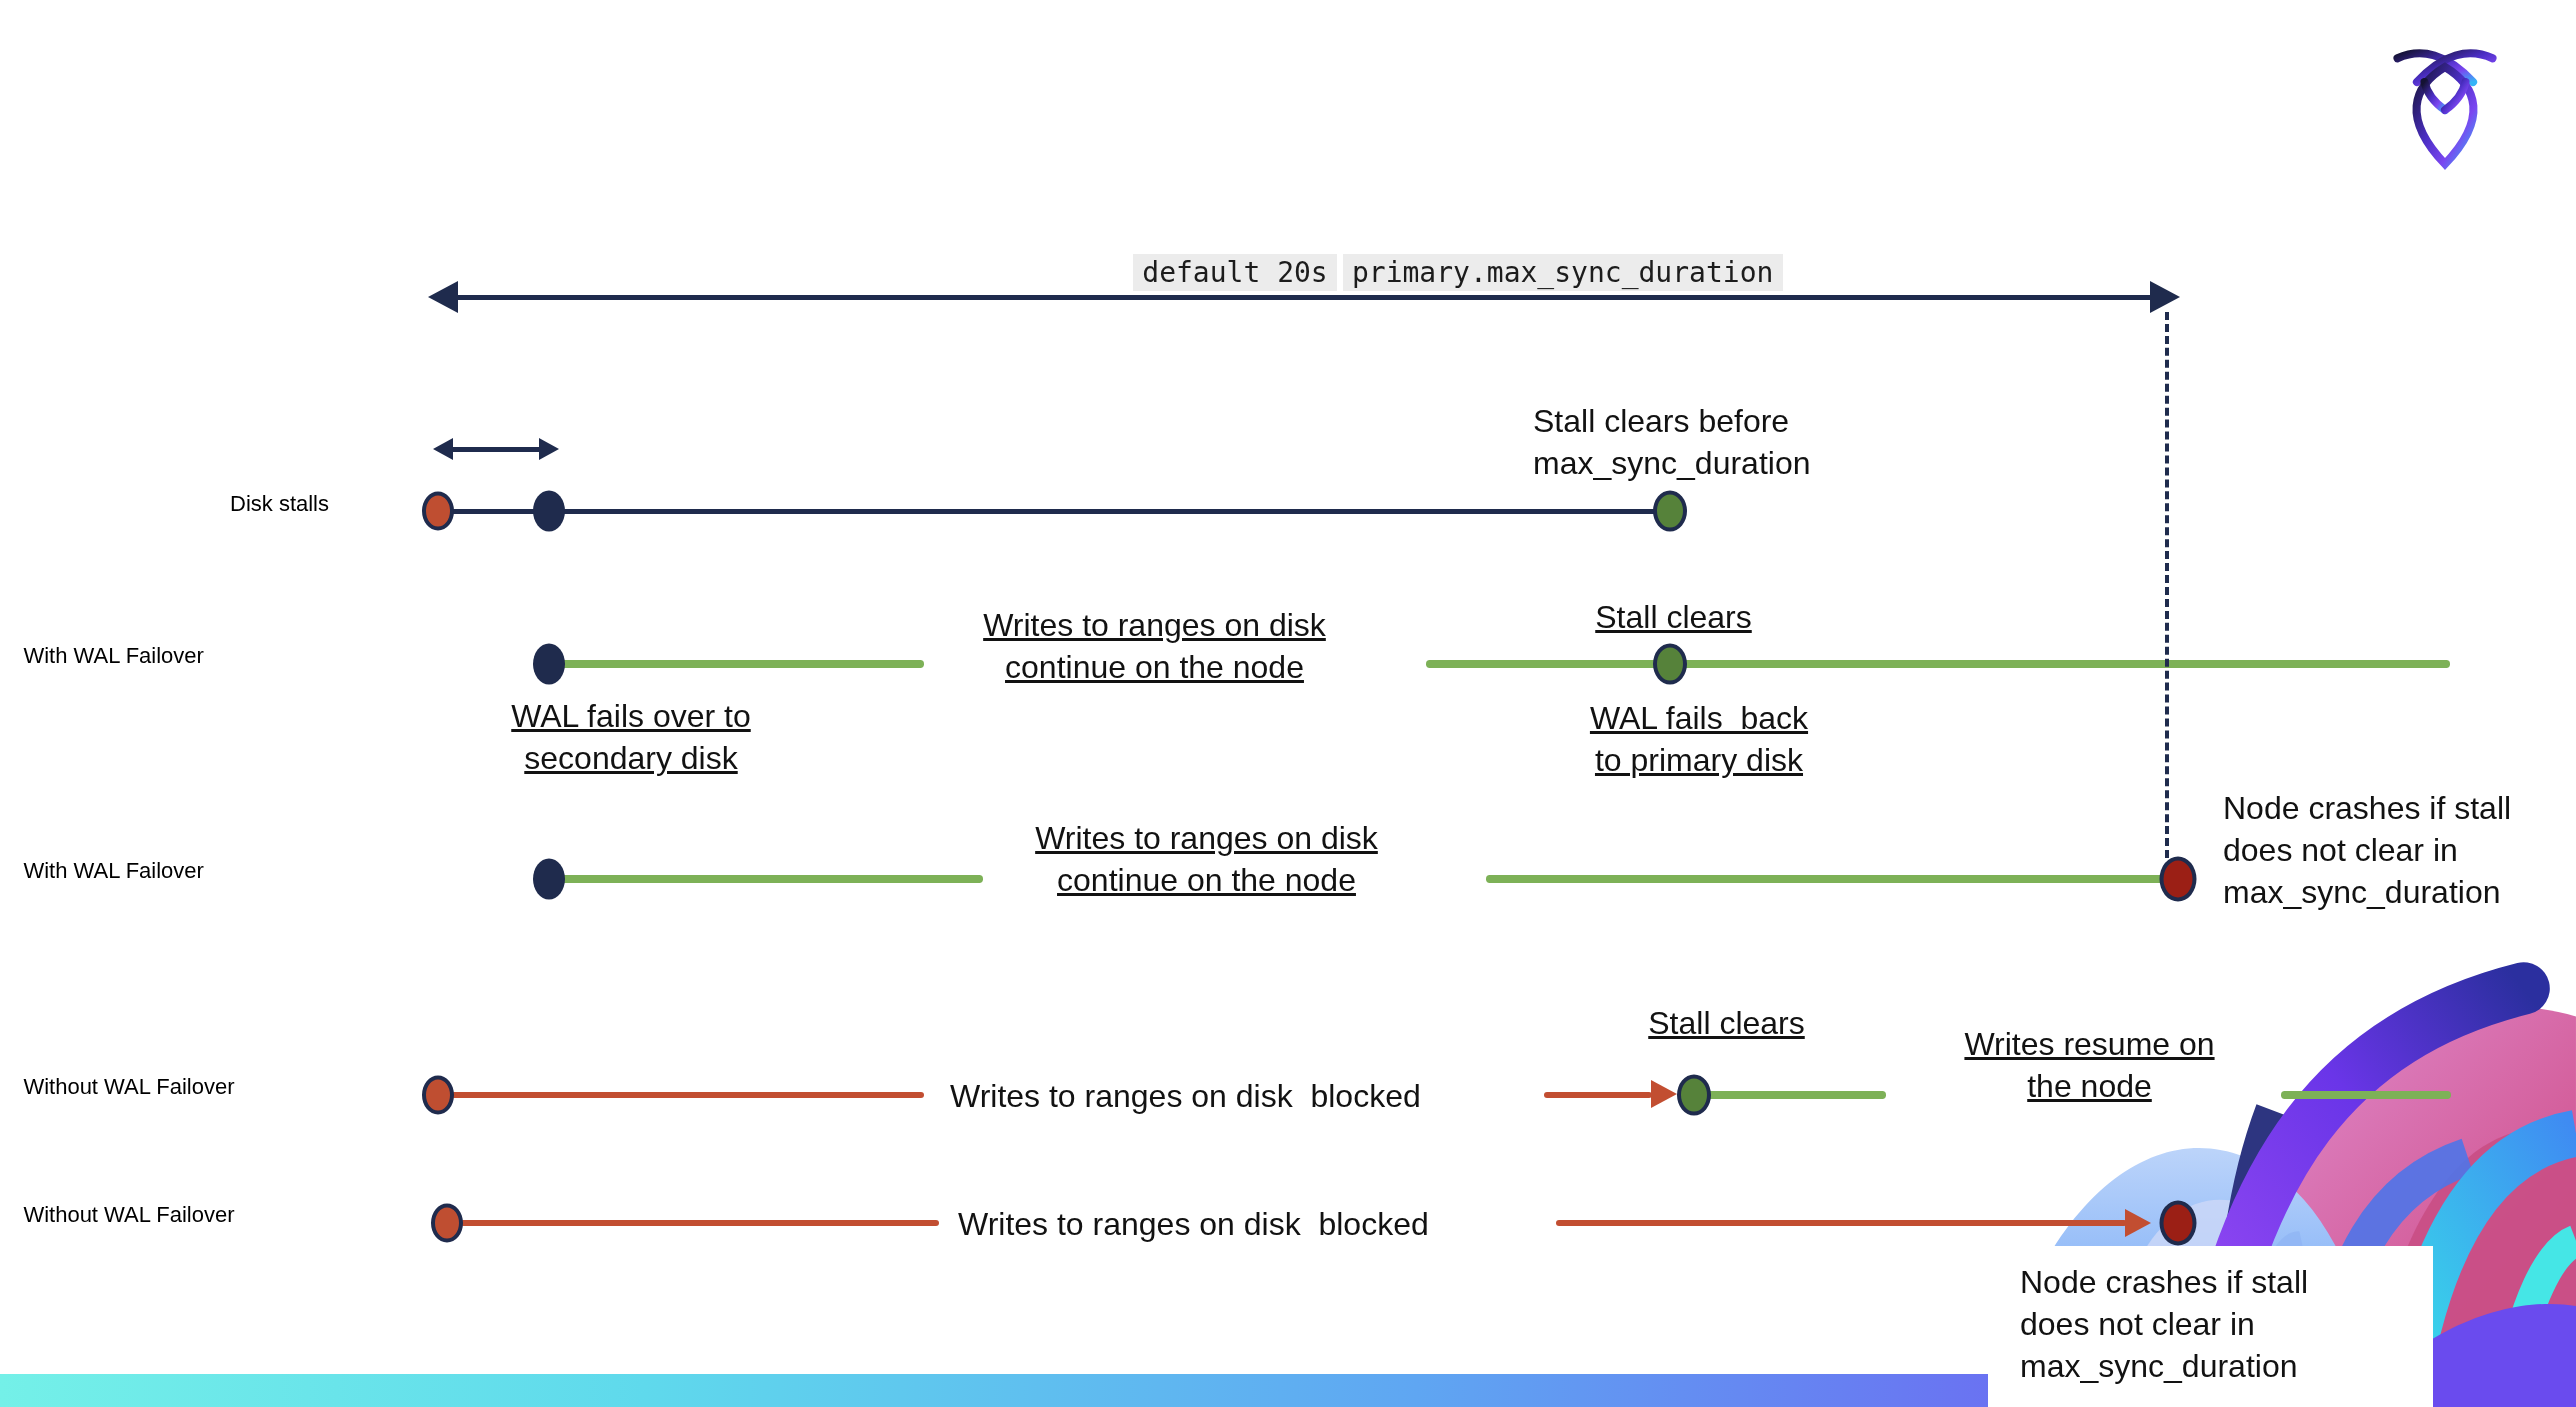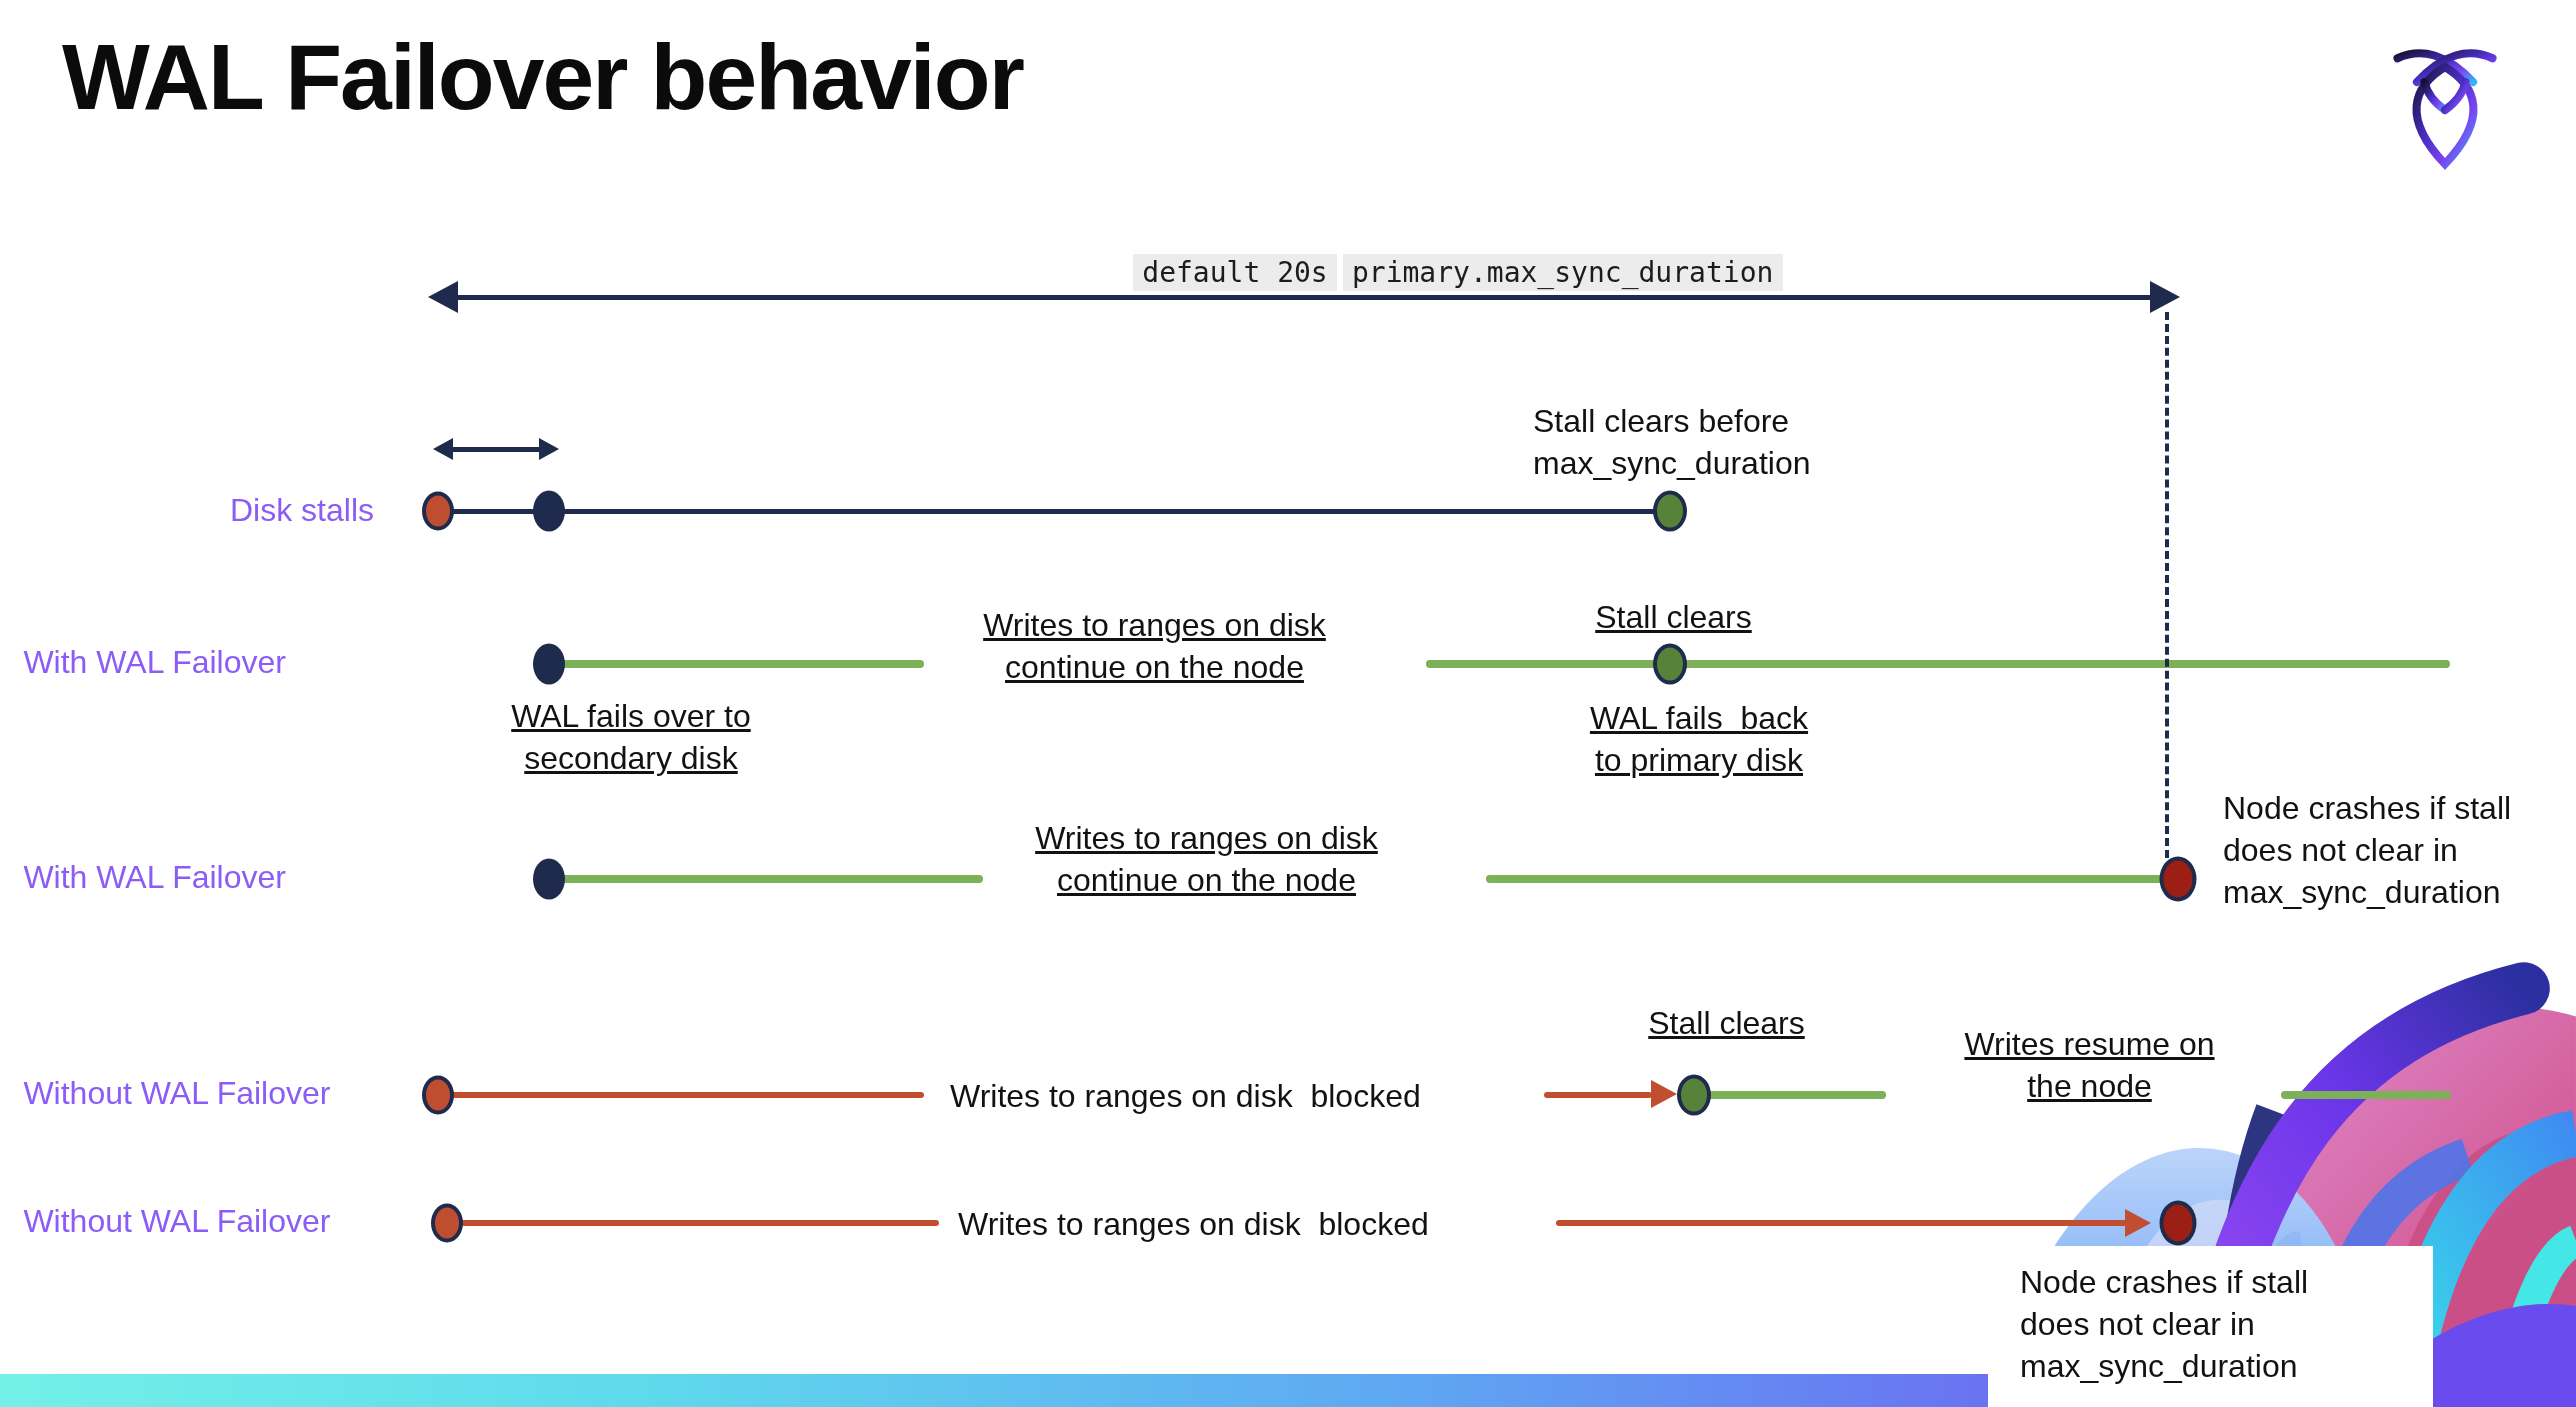--- a/index.html
+++ b/index.html
@@ -26,42 +26,41 @@
   .dashed-vline { position:absolute; width:0; border-left:4.7px dashed #1f2b4d; z-index:3; }
   .dot {
     position:absolute; transform:translate(-50%,-50%); border-radius:50%;
     box-sizing:border-box; z-index:3;
   }
   .dot-red     { width:32px; height:39px; background:#bf4e31; border:4.7px solid #1f2b4d; }
   .dot-navy    { width:32px; height:41px; background:#1f2b4d; }
   .dot-green   { width:34px; height:41px; background:#56823a; border:4.7px solid #1f2b4d; }
   .dot-darkred { width:37px; height:45px; background:#9b1f15; border:4.7px solid #1f2b4d; }
   
-  .row-label { position:absolute; font-size:32px; line-height:1.3; color:#8b5cf6; z-index:4; }
+  .row-label { position:absolute; font-size:22px; line-height:1.3; color:#000000; z-index:4; }
   .ann { position:absolute; font-size:32px; line-height:1.32; color:#121212; white-space:pre-wrap; z-index:4; }
   .center { text-align:center;text-decoration:underline; }
   
   .bottom-bar {
     position:absolute; left:0; top:1374px; width:2576px; height:34px; z-index:0;
     background:linear-gradient(90deg,#74f0e8 0%,#5fd9ec 25%,#5fa6f2 55%,#6b6cf2 80%,#6e4ff2 100%);
   }
   .artwork { position:absolute; left:1963px; top:923px; z-index:1; }
   .crash-note-box {
     position:absolute; left:1988px; top:1246px; width:445px; height:162px;
     background:#ffffff; z-index:5;
   }
   .crash-note-box .ann { position:absolute; left:32px; top:15px; }
   .logo { position:absolute; left:2391px; top:41px; z-index:4; }
 </style>
 </head>
 <body>
 
 <div class="slide">
 
-  <h1 class="title">WAL Failover behavior</h1>
 
   <svg class="logo" width="108" height="136" viewBox="0 0 100 126" aria-hidden="true">
     <defs>
       <linearGradient id="lg" x1="0" y1="0" x2="1" y2="1">
         <stop offset="0" stop-color="#141233"></stop>
         <stop offset="0.45" stop-color="#4b2ec4"></stop>
         <stop offset="0.72" stop-color="#7a46f0"></stop>
         <stop offset="1" stop-color="#35b4f7"></stop>
       </linearGradient>
     </defs>

